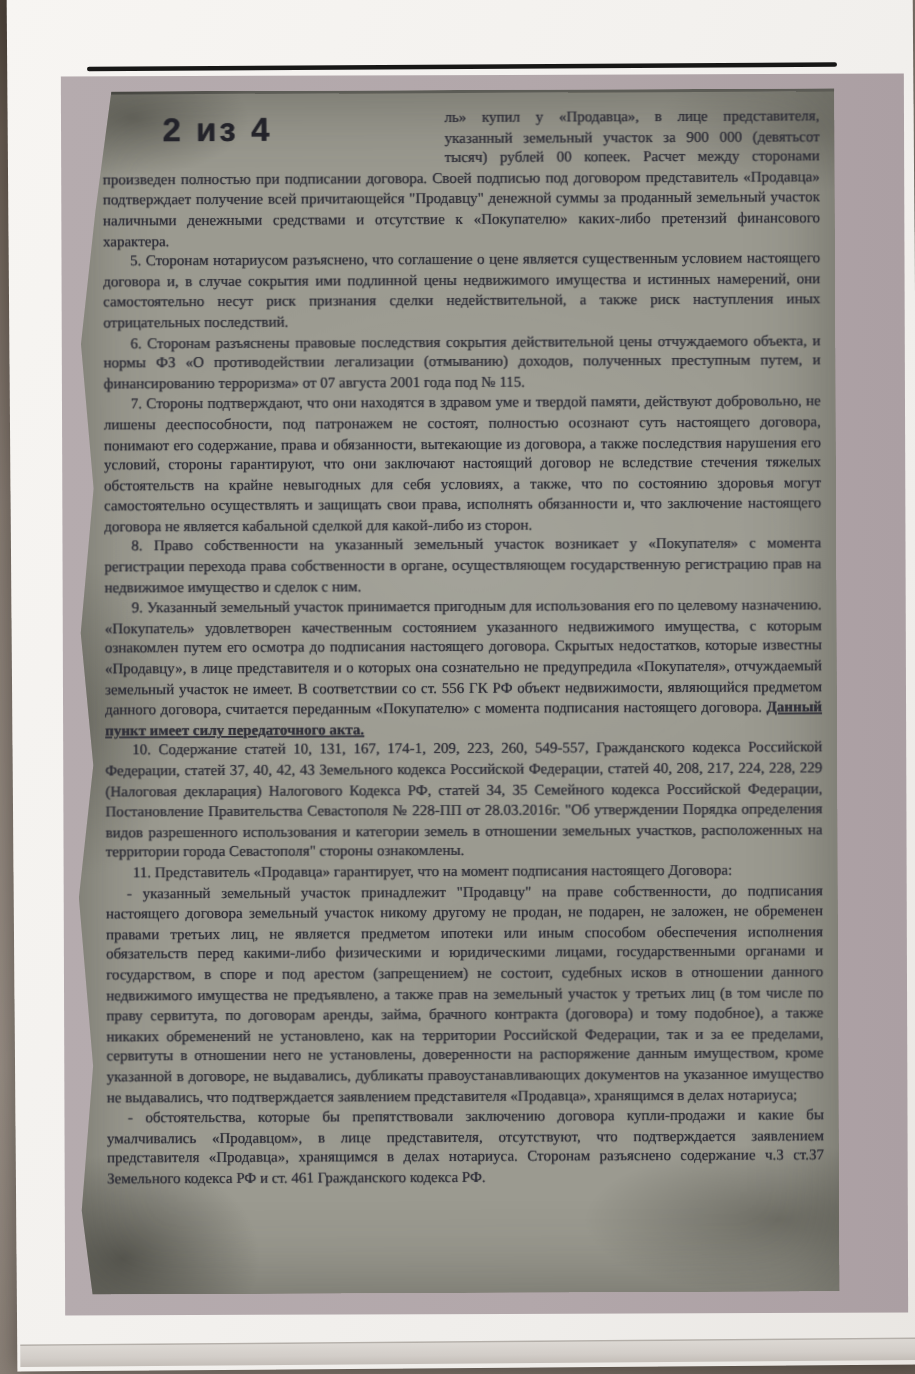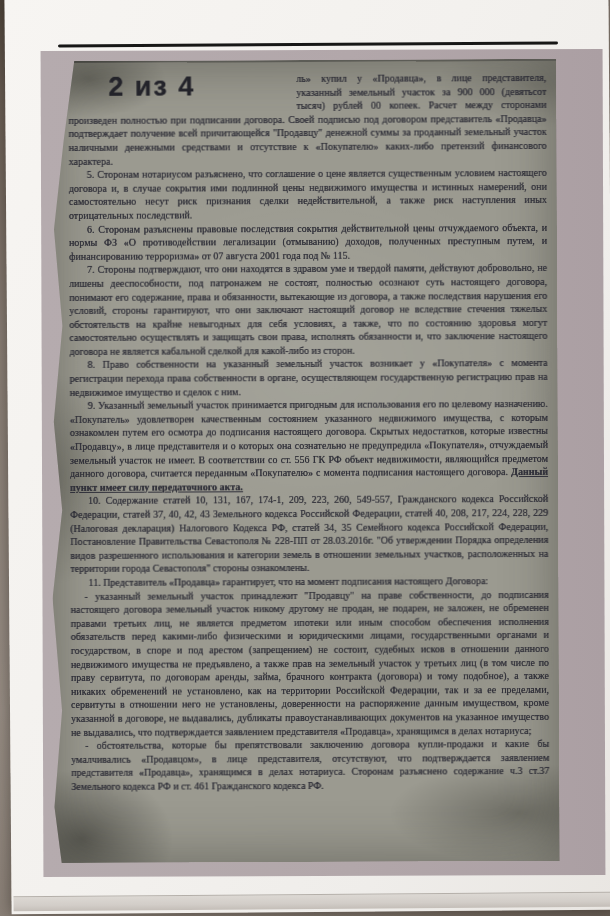--- a/index.html
+++ b/index.html
@@ -47,21 +47,21 @@
   .scan-text{
     position:absolute;left:20px;top:10px;width:478px;
     color:#30303a;
     font-size:10px;line-height:13.6px;text-align:justify;
     filter:blur(.25px);
     text-shadow:0 0 .6px rgba(25,25,35,.8);
   }
   .stamp{
     float:left;width:228px;height:30px;
     font-family:"Liberation Sans",sans-serif;font-weight:700;
-    font-size:27px;line-height:28px;letter-spacing:2px;
+    font-size:22px;line-height:28px;letter-spacing:2px;
     color:#23232a;padding-left:40px;box-sizing:border-box;
     filter:none;
   }
   .para{margin:0;text-indent:18px;}
   .para.noindent{text-indent:0;}
   .para.dash{text-indent:14px;}
   .bu{font-weight:700;text-decoration:underline;}
 </style>
 </head>
 <body>

